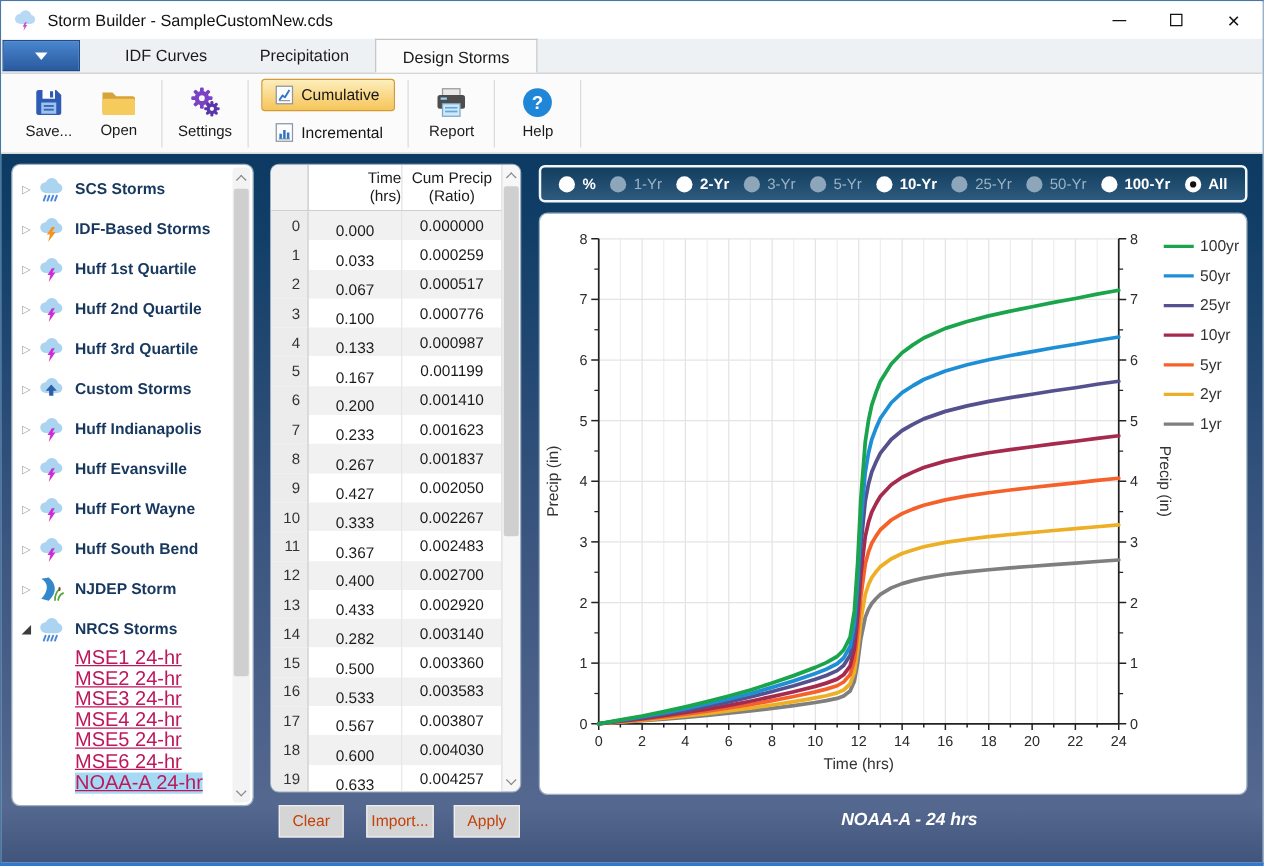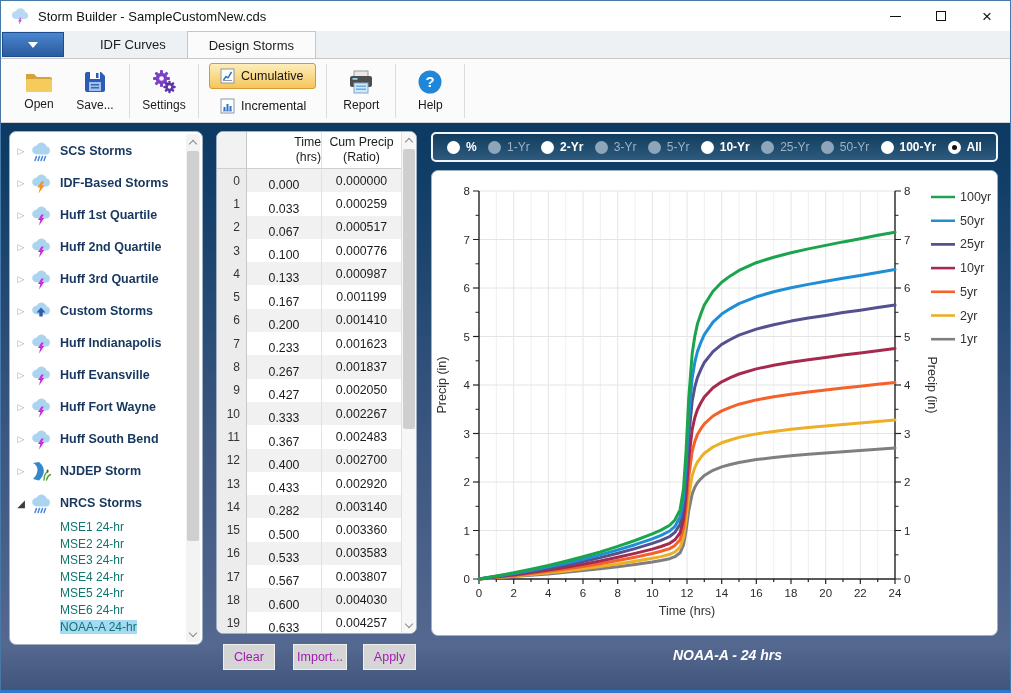--- a/index.html
+++ b/index.html
@@ -44,21 +44,21 @@
 
   
   #sidebar-panel { left:8px; top:8px; width:194px; height:514px; }
   .tree { position:absolute; left:4px; top:3px; right:18px; bottom:2px; overflow:hidden; }
   .tree-item { height:32px; display:flex; align-items:center; }
   .expander { width:14px; font-size:9px; color:#a8a8a8; text-align:center; flex:none; }
   .expander.open { color:#3c3c3c; font-size:10px; }
   .ticon { width:26px; flex:none; display:flex; justify-content:center; }
   .tlabel { margin-left:6px; font-size:12.5px; font-weight:bold; color:#17375e; white-space:nowrap; }
   .tree-children { margin-left:46px; }
-  .tree-child { height:16.6px; line-height:16.6px; font-size:12px; color:#0f766e; white-space:nowrap; }
+  .tree-child { height:16.6px; line-height:16.6px; font-size:16px; color:#be185d; white-space:nowrap;text-decoration:underline; }
   .tree-child .sel { background:#a6d9f4;margin-top:10px; }
 
   
   .vscroll { position:absolute; top:2px; bottom:2px; right:2px; width:14px; background:#f3f3f3; border-radius:3px; }
   .vs-arrow { position:absolute; left:0; width:14px; height:14px; display:flex; align-items:center; justify-content:center; }
   .vs-arrow.up { top:1px; } .vs-arrow.down { bottom:1px; }
   .chev { width:6px; height:6px; border-right:1.5px solid #8a8a8a; border-bottom:1.5px solid #8a8a8a; display:block; }
   .chev.up { transform:rotate(-135deg); margin-top:3px; }
   .chev.down { transform:rotate(45deg); margin-bottom:3px; }
   .vs-thumb { position:absolute; left:1px; width:12px; background:#cfcfcf; border-radius:2px; }
@@ -72,21 +72,21 @@
   .th.c-i { background:#f2f2f2; }
   .c-t { width:75px; flex:none; border-right:1px solid #e2e2e2; display:flex; align-items:flex-end; justify-content:center; font-size:12.3px; color:#1b1b1b; }
   .c-v { flex:1; display:flex; align-items:center; justify-content:center; font-size:12.3px; color:#1b1b1b; }
   .trow { height:23.3px; display:flex; }
   .trow.even .c-t, .trow.even .c-v { background:#f1f1f1; }
   .trow.odd .c-t, .trow.odd .c-v { background:#ffffff; }
   .tbl-scroll { left:auto; right:0; top:0; bottom:0; width:15px; position:absolute; background:#f7f7f7; border-left:1px solid #e0e0e0; border-radius:0; }
 
   
   .foot-btn { position:absolute; top:521px; height:26px; background:#d5d5d5; border:1px solid #efefef;
-              font-size:12.5px; color:#a21caf; display:flex; align-items:center; justify-content:center;
+              font-size:12.5px; color:#c2410c; display:flex; align-items:center; justify-content:center;
               font-family:"Liberation Sans", sans-serif; }
   #btn-clear { left:222px; width:52px; } #btn-import { left:292px; width:54px; } #btn-apply { left:362px; width:53px; }
 
   
   #radio-bar { position:absolute; left:430px; top:9px; width:567px; height:30px;
                background:linear-gradient(180deg,#123d5f,#2d5a7d); border:2px solid #f2f6fa; border-radius:5px;
                display:flex; align-items:center; justify-content:space-between; padding:0 14px; }
   .ropt { display:flex; align-items:center; gap:6px; }
   .rb { width:13px; height:13px; border-radius:50%; background:#fff; position:relative; flex:none; }
   .rb.off { background:#8ea6ba; }
@@ -129,42 +129,43 @@
         </div>
     </div>
   </div>
 
   <div class="tabstrip">
     <div class="file-btn">
         <span class="file-tri"></span>
       </div>
     <div class="tabs" id="tabs">
         <div class="tab">IDF Curves</div>
+        <div class="tab">Precipitation</div>
         <div class="tab active">Design Storms</div>
       </div>
   </div>
 
   <div class="toolbar">
-    <div class="tb-btn">
-      <svg width="30" height="24" viewBox="0 0 30 24">
-        <path d="M2 4 h8 l3 3 h13 a2 2 0 0 1 2 2 v11 a2 2 0 0 1 -2 2 H4 a2 2 0 0 1 -2 -2 z" fill="#d8a23a"></path>
-        <rect x="2" y="9" width="26" height="13" rx="1.5" fill="#f5cb5e"></rect>
-      </svg>
-      <span class="tb-label">Open</span>
-    </div>
     <div class="tb-btn">
       <svg width="26" height="26" viewBox="0 0 26 26">
         <path d="M3 5 a2 2 0 0 1 2 -2 h14 l4 4 v14 a2 2 0 0 1 -2 2 h-16 a2 2 0 0 1 -2 -2 z" fill="#2f5bb5"></path>
         <rect x="8" y="3" width="10" height="7" fill="#ffffff"></rect>
         <rect x="14" y="4" width="2.5" height="5" fill="#2f5bb5"></rect>
         <rect x="7" y="13" width="12" height="9" fill="#9cc3ee"></rect>
         <rect x="9" y="15" width="8" height="1.5" fill="#3b66b8"></rect>
         <rect x="9" y="18" width="8" height="1.5" fill="#3b66b8"></rect>
       </svg>
       <span class="tb-label">Save...</span>
+    </div>
+    <div class="tb-btn">
+      <svg width="30" height="24" viewBox="0 0 30 24">
+        <path d="M2 4 h8 l3 3 h13 a2 2 0 0 1 2 2 v11 a2 2 0 0 1 -2 2 H4 a2 2 0 0 1 -2 -2 z" fill="#d8a23a"></path>
+        <rect x="2" y="9" width="26" height="13" rx="1.5" fill="#f5cb5e"></rect>
+      </svg>
+      <span class="tb-label">Open</span>
     </div>
     <div class="tb-sep"></div>
     <div class="tb-btn">
       <svg width="26" height="26" viewBox="0 0 26 26">
         <g transform="translate(10.5,9.5)">
           <g fill="#7b42c6">
             <rect x="-1.5" y="-8.5" width="3" height="17" rx="1"></rect>
             <rect x="-1.5" y="-8.5" width="3" height="17" rx="1" transform="rotate(45)"></rect>
             <rect x="-1.5" y="-8.5" width="3" height="17" rx="1" transform="rotate(90)"></rect>
             <rect x="-1.5" y="-8.5" width="3" height="17" rx="1" transform="rotate(135)"></rect>

